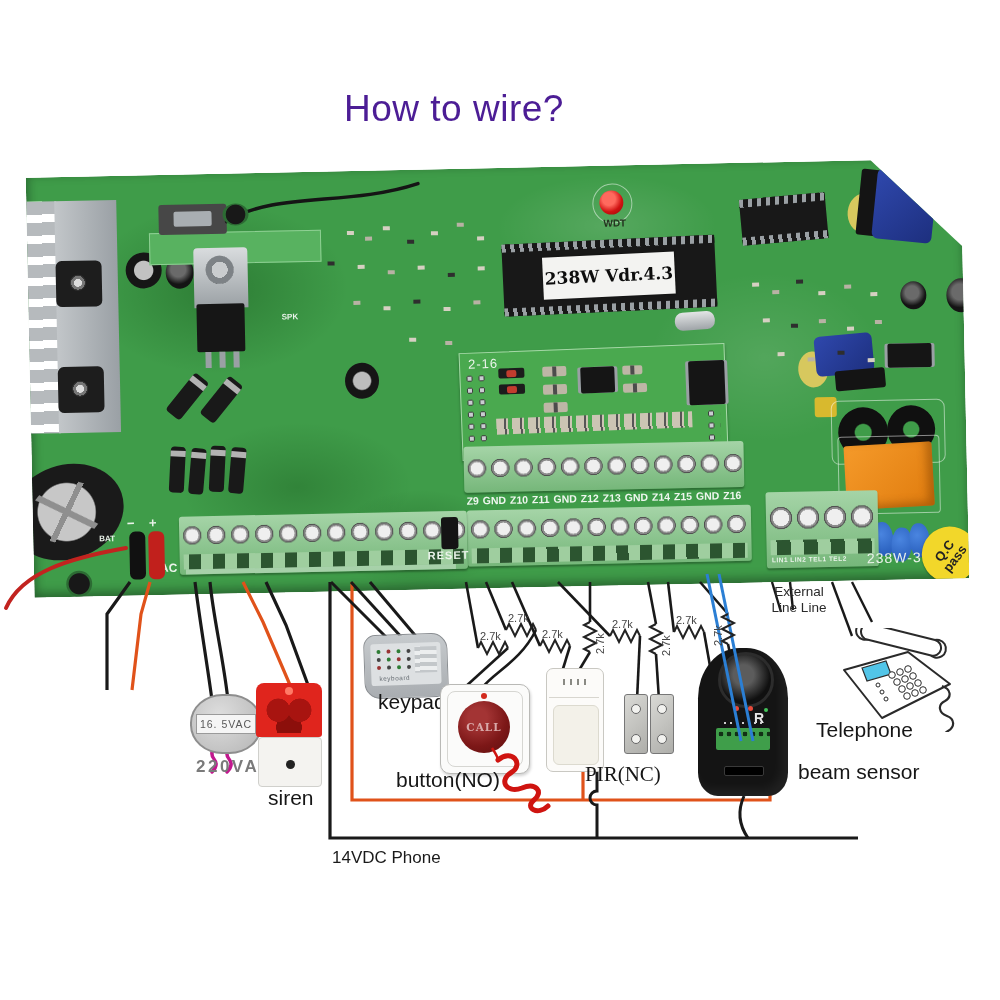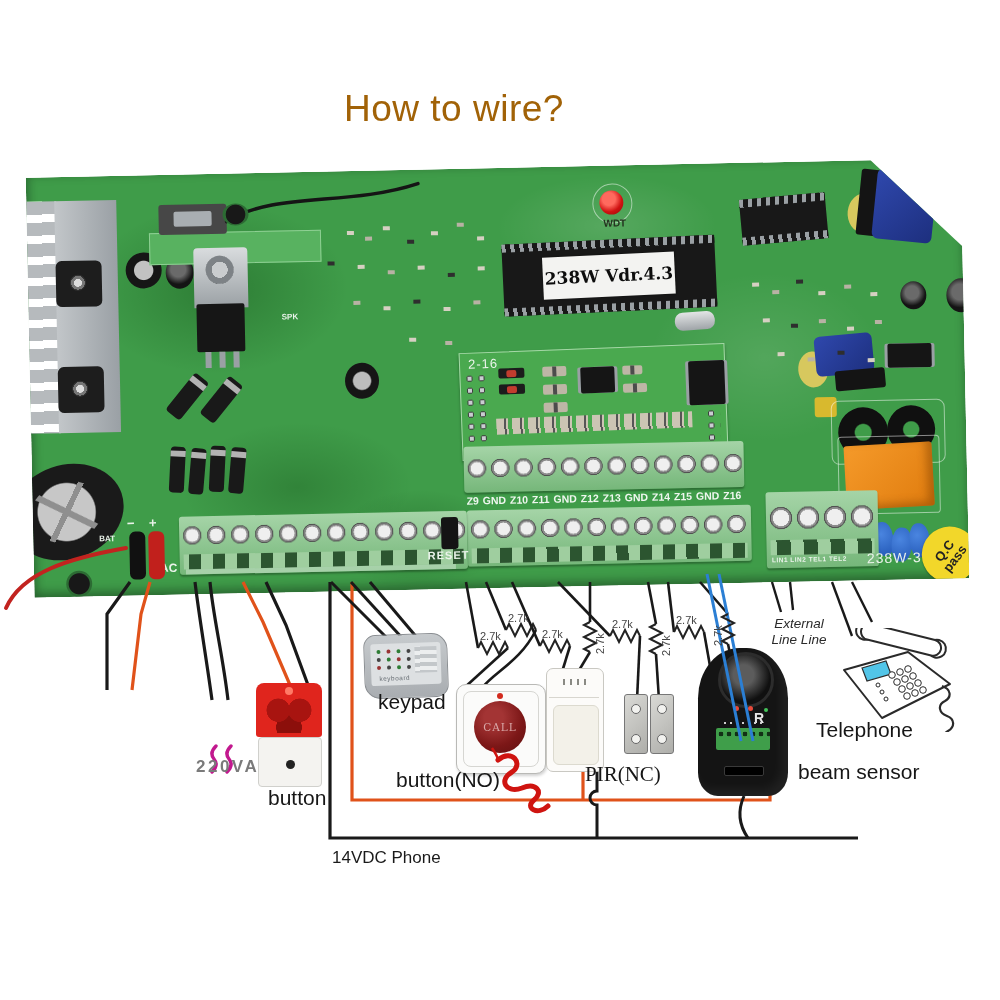--- a/index.html
+++ b/index.html
@@ -1,20 +1,20 @@
 <!DOCTYPE html>
 <html><head>
 <meta charset="utf-8">
 <style>
   html,body{margin:0;padding:0;background:#fff;}
   .stage{position:relative;width:1000px;height:1000px;background:#fff;overflow:hidden;
          font-family:"Liberation Sans",sans-serif;}
   .abs{position:absolute;}
   
-  .title{left:344px;top:88px;font-size:37px;color:#a16207;letter-spacing:.5px;}
+  .title{left:344px;top:88px;font-size:37px;color:#4c1d95;letter-spacing:.5px;}
   
   .board{left:30px;top:168px;width:935px;height:420px;background:#3f9c49;
          clip-path:polygon(0 0,845px 0,935px 88px,935px 420px,0 420px);
          transform:rotate(-1.2deg);box-shadow:inset 0 -6px 10px rgba(0,0,0,.25),inset 4px 0 8px rgba(0,0,0,.15);}
   .patch{border-radius:50%;pointer-events:none;}
   .silk{border:1px solid rgba(255,255,255,.5);border-radius:4px;pointer-events:none;}
   
   .hs-fins{left:-30px;top:24px;width:60px;height:232px;
     background:repeating-linear-gradient(to bottom,#b6babd 0 13px,#ffffff 13px 21px);}
   .hs-plate{left:28px;top:24px;width:62px;height:232px;background:linear-gradient(90deg,#c2c6c9,#9aa0a5);}
@@ -304,43 +304,46 @@
     <path d="M 772 582 L 781 612" stroke="#191919" stroke-width="2.4" fill="none"></path>
     <path d="M 790 582 L 793 610" stroke="#191919" stroke-width="2.4" fill="none"></path>
     <path d="M 832 582 L 852 636" stroke="#191919" stroke-width="2.4" fill="none"></path>
     <path d="M 852 582 L 872 622" stroke="#191919" stroke-width="2.4" fill="none"></path>
 
     <path d="M 216 746 q -7 7 -2 13 q 5 6 -2 13" stroke="#c2188e" stroke-width="3.4" fill="none" stroke-linecap="round"></path>
     <path d="M 231 746 q -7 7 -2 13 q 5 6 -2 13" stroke="#c2188e" stroke-width="3.4" fill="none" stroke-linecap="round"></path>
   </svg>
 
 
+  <div class="abs xfmr-dev" style="left:190px;top:694px;width:68px;height:56px;">
+    <div class="abs xfmr-tag" style="left:4px;top:18px;width:58px;height:18px;">16. 5VAC</div>
+  </div>
   <div class="abs mains-label" style="left:196px;top:757px;">220VAC</div>
 
   <div class="abs" style="left:256px;top:681px;width:70px;height:110px;">
     <div class="abs siren-top" style="left:0;top:2px;width:66px;height:54px;">
       <div class="abs siren-horn" style="left:6px;top:12px;width:54px;height:38px;"></div>
       <div class="abs" style="left:29px;top:4px;width:8px;height:8px;border-radius:50%;background:#ff7a66;"></div>
     </div>
     <div class="abs siren-body" style="left:2px;top:56px;width:62px;height:48px;">
       <div class="abs" style="left:27px;top:22px;width:9px;height:9px;border-radius:50%;background:#222;"></div>
     </div>
   </div>
-  <div class="abs dev-label" style="left:268px;top:786px;">button</div>
+  <div class="abs dev-label" style="left:268px;top:786px;">siren</div>
 
   <div class="abs kp-shell" style="left:364px;top:634px;width:82px;height:62px;">
     <div class="abs kp-panel" style="left:6px;top:8px;width:70px;height:42px;">
       <div class="abs kp-dots" style="left:6px;top:6px;"></div>
       <div class="abs kp-stripes" style="left:44px;top:4px;width:22px;height:26px;"></div>
       <div class="abs kp-word" style="left:8px;top:31px;">keyboard</div>
     </div>
   </div>
   <div class="abs dev-label" style="left:378px;top:690px;">keypad</div>
 
-  <div class="abs btn-shell" style="left:456px;top:684px;width:88px;height:88px;">
+  <div class="abs btn-shell" style="left:440px;top:684px;width:88px;height:88px;font-weight:bold;">
     <div class="abs btn-inner" style="left:6px;top:6px;width:74px;height:74px;"></div>
     <div class="abs" style="left:40px;top:8px;width:6px;height:6px;border-radius:50%;background:#d22a1e;"></div>
     <div class="abs btn-red" style="left:17px;top:16px;width:52px;height:52px;">CALL</div>
   </div>
   <div class="abs dev-label" style="left:396px;top:768px;">button(NO)</div>
 
   <div class="abs pir-shell" style="left:546px;top:668px;width:56px;height:102px;">
     <div class="abs pir-slots" style="left:16px;top:10px;width:24px;height:6px;"></div>
     <div class="abs" style="left:2px;top:28px;width:50px;height:1px;background:#d8d6cf;"></div>
     <div class="abs pir-lens" style="left:6px;top:36px;width:44px;height:58px;"></div>
@@ -364,21 +367,21 @@
     <div class="abs" style="left:40px;top:58px;width:5px;height:5px;border-radius:50%;background:#e84a3a;"></div>
     <div class="abs" style="left:54px;top:58px;width:5px;height:5px;border-radius:50%;background:#e84a3a;"></div>
     <div class="abs" style="left:70px;top:60px;width:4px;height:4px;border-radius:50%;background:#44c45a;"></div>
     <div class="abs" style="left:60px;top:62px;color:#e8e8e8;font-size:14px;font-weight:bold;">R</div>
     <div class="abs" style="left:30px;top:74px;width:40px;height:2px;background:repeating-linear-gradient(90deg,#cfcfcf 0 2px,transparent 2px 6px);"></div>
     <div class="abs beam-term" style="left:22px;top:80px;width:54px;height:22px;"></div>
     <div class="abs beam-slot" style="left:30px;top:118px;width:38px;height:8px;"></div>
   </div>
   <div class="abs dev-label" style="left:798px;top:760px;">beam sensor</div>
 
-  <div class="abs phline" style="left:754px;top:616px;width:90px;font-style:italic;">
+  <div class="abs phline" style="left:754px;top:584px;width:90px;">
     <div>External</div>
     <div>Line Line</div>
   </div>
 
   <svg class="abs" style="left:836px;top:628px;width:132px;height:104px;" viewBox="0 0 132 104">
     <g transform="rotate(14 66 12)">
       <circle cx="28" cy="12" r="9" fill="#fff" stroke="#2a2a2a" stroke-width="2"></circle>
       <circle cx="102" cy="12" r="9" fill="#fff" stroke="#2a2a2a" stroke-width="2"></circle>
       <rect x="24" y="4" width="82" height="16" rx="8" fill="#fff" stroke="#2a2a2a" stroke-width="2"></rect>
     </g>

